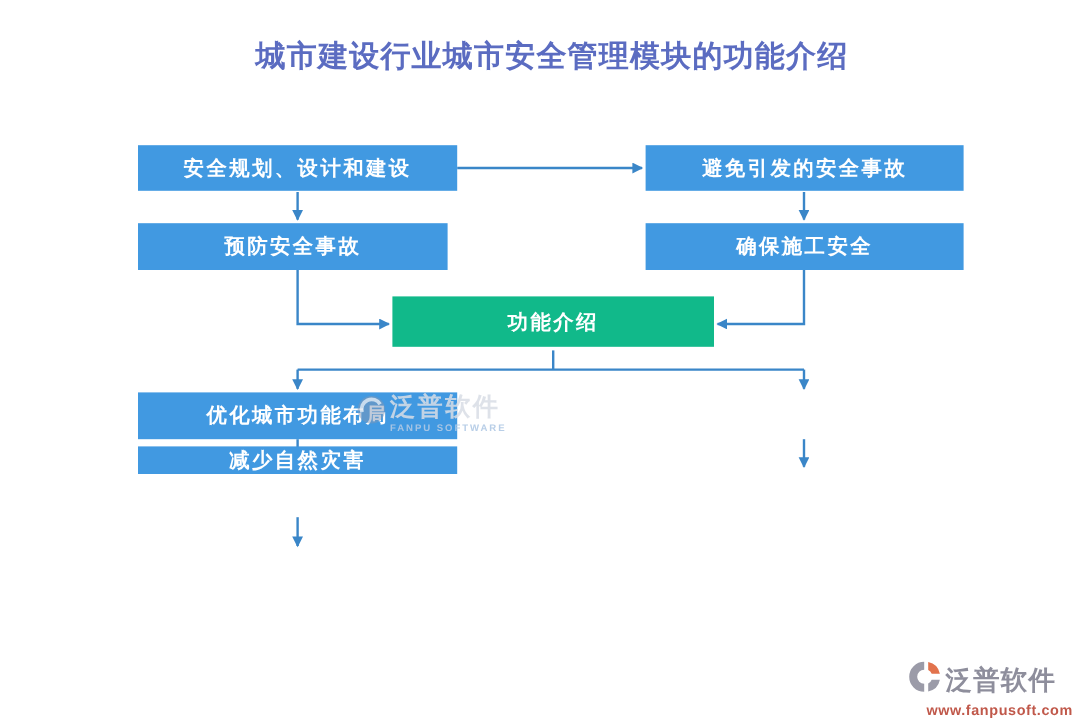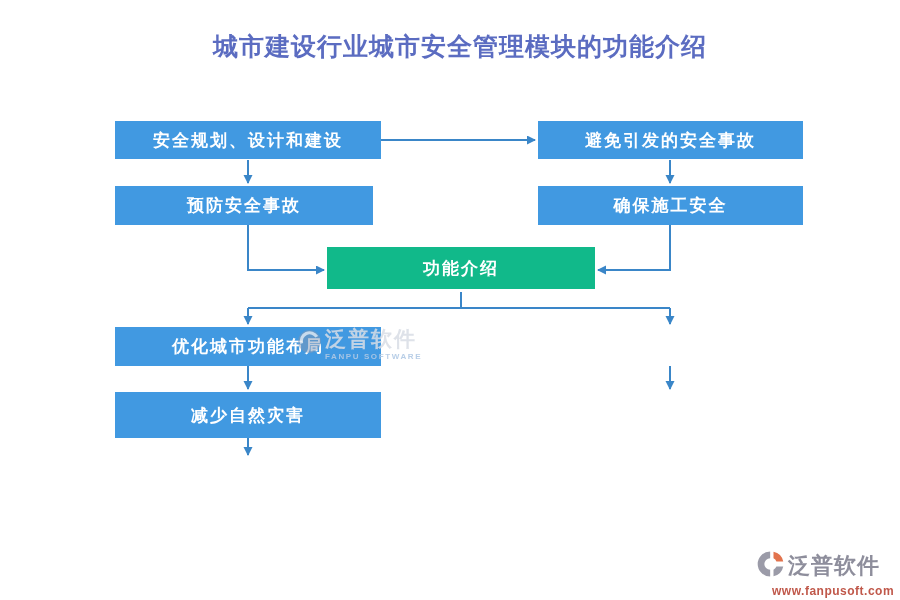--- a/index.html
+++ b/index.html
@@ -143,21 +143,21 @@
 
   <div class="node" style="left:115px; top:121px; width:266px; height:38px;">安全规划、设计和建设</div>
   <div class="node" style="left:115px; top:186px; width:258px; height:39px;">预防安全事故</div>
 
   <div class="node" style="left:538px; top:121px; width:265px; height:38px;">避免引发的安全事故</div>
   <div class="node" style="left:538px; top:186px; width:265px; height:39px;">确保施工安全</div>
 
   <div class="node green" style="left:327px; top:247px; width:268px; height:42px;text-align:right;">功能介绍</div>
 
   <div class="node" style="left:115px; top:327px; width:266px; height:39px;">优化城市功能布局</div>
-  <div class="node" style="left:115px; top:392px; width:266px; height:46px;">减少自然灾害</div>
+  <div class="node" style="left:115px; top:372px; width:266px; height:23px;">减少自然灾害</div>
 
 
   <div class="watermark">
     <span>
       <svg width="25" height="25" viewBox="0 0 24 24">
         <circle cx="12" cy="12" r="11" fill="rgba(130,152,182,0.5)"></circle>
         <path d="M4.5 14 A8 8 0 0 1 19 7.5" stroke="rgba(255,255,255,0.65)" stroke-width="3" fill="none"></path>
       </svg>
     </span>
     <span class="wm-text">

